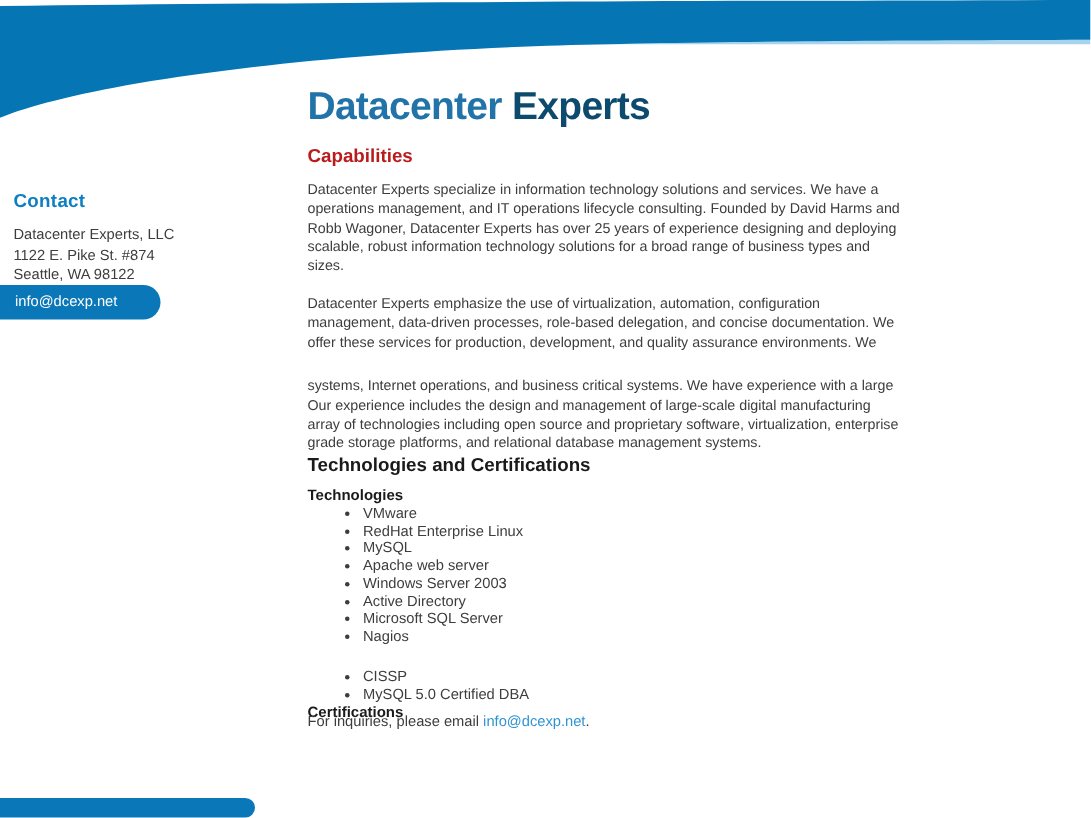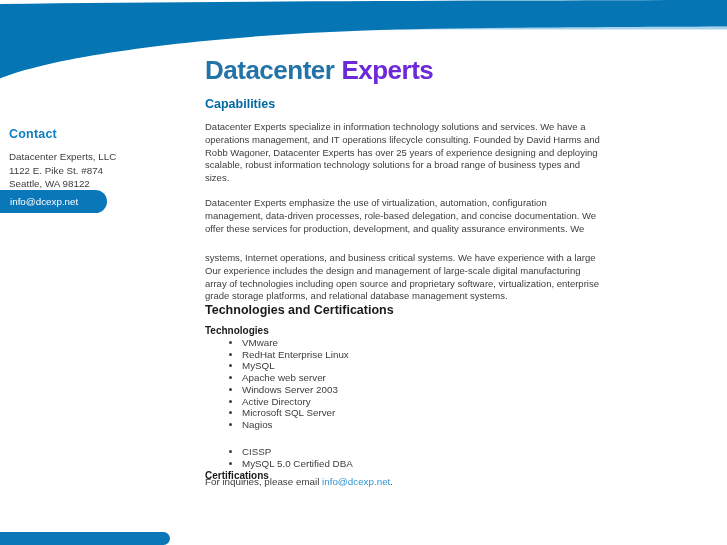--- a/index.html
+++ b/index.html
@@ -33,22 +33,22 @@
     position:absolute;left:0;bottom:0;width:170px;height:13px;
     background:#0a78b8;border-radius:0 12px 12px 0;
   }
   
   .main{position:absolute;left:205px;top:0;width:400px;}
   .site-title{
     position:absolute;top:55px;left:0;
     font-size:26px;font-weight:bold;letter-spacing:-0.5px;white-space:nowrap;
   }
   .site-title .t1{color:#2173a8;margin-right:7px;text-align:center;}
-  .site-title .t2{color:#6d28d9;}
-  .h-capabilities{position:absolute;top:97px;left:0;font-size:12.5px;font-weight:bold;color:#0369a1;}
+  .site-title .t2{color:#0c4a6e;}
+  .h-capabilities{position:absolute;top:97px;left:0;font-size:12.5px;font-weight:bold;color:#b91c1c;}
   .para{position:absolute;left:0;font-size:9.5px;color:#3d3d3d;line-height:12.8px;}
   .para div{white-space:nowrap;}
   .p1{top:121px;}
   .p2{top:197px;}
   .p3{top:252px;}
   .h-techcert{position:absolute;top:303px;left:0;font-size:12.5px;font-weight:bold;color:#1a1a1a;}
   .sub-label{position:absolute;left:0;font-size:10px;font-weight:bold;color:#1a1a1a;}
   .l-tech{top:325px;}
   .l-cert{top:431px;margin-top:39px;}
   ul.blist{

